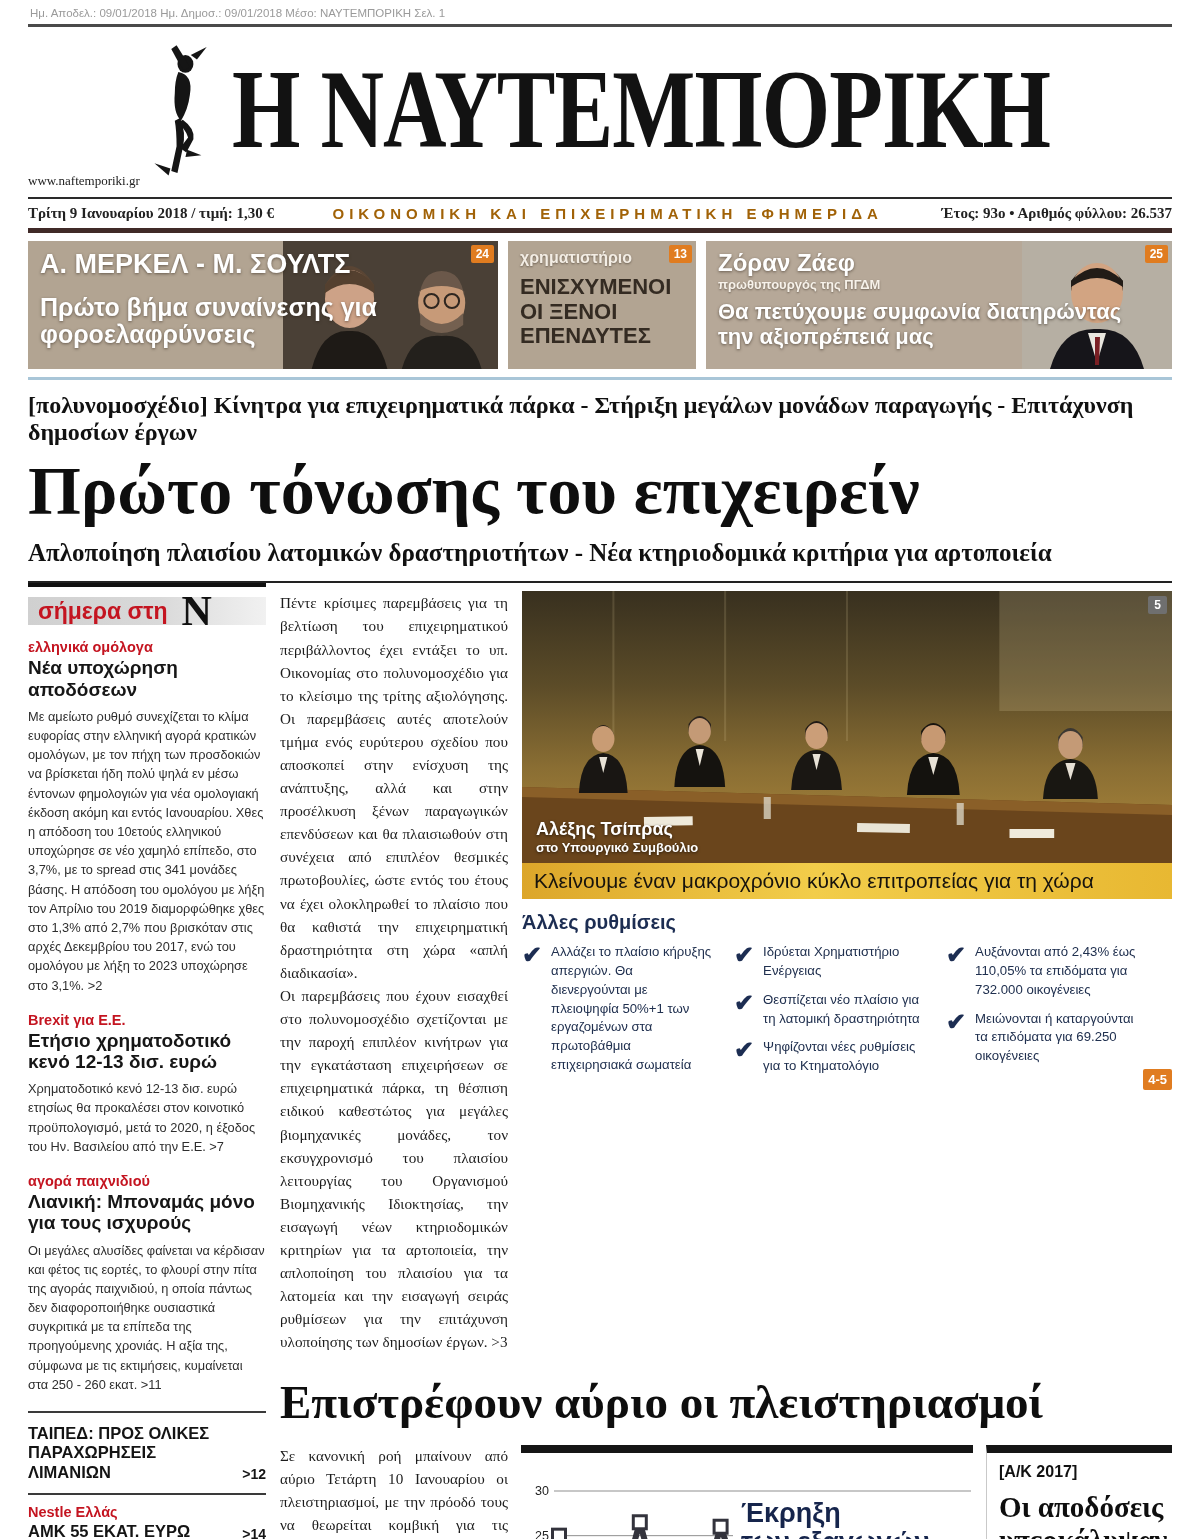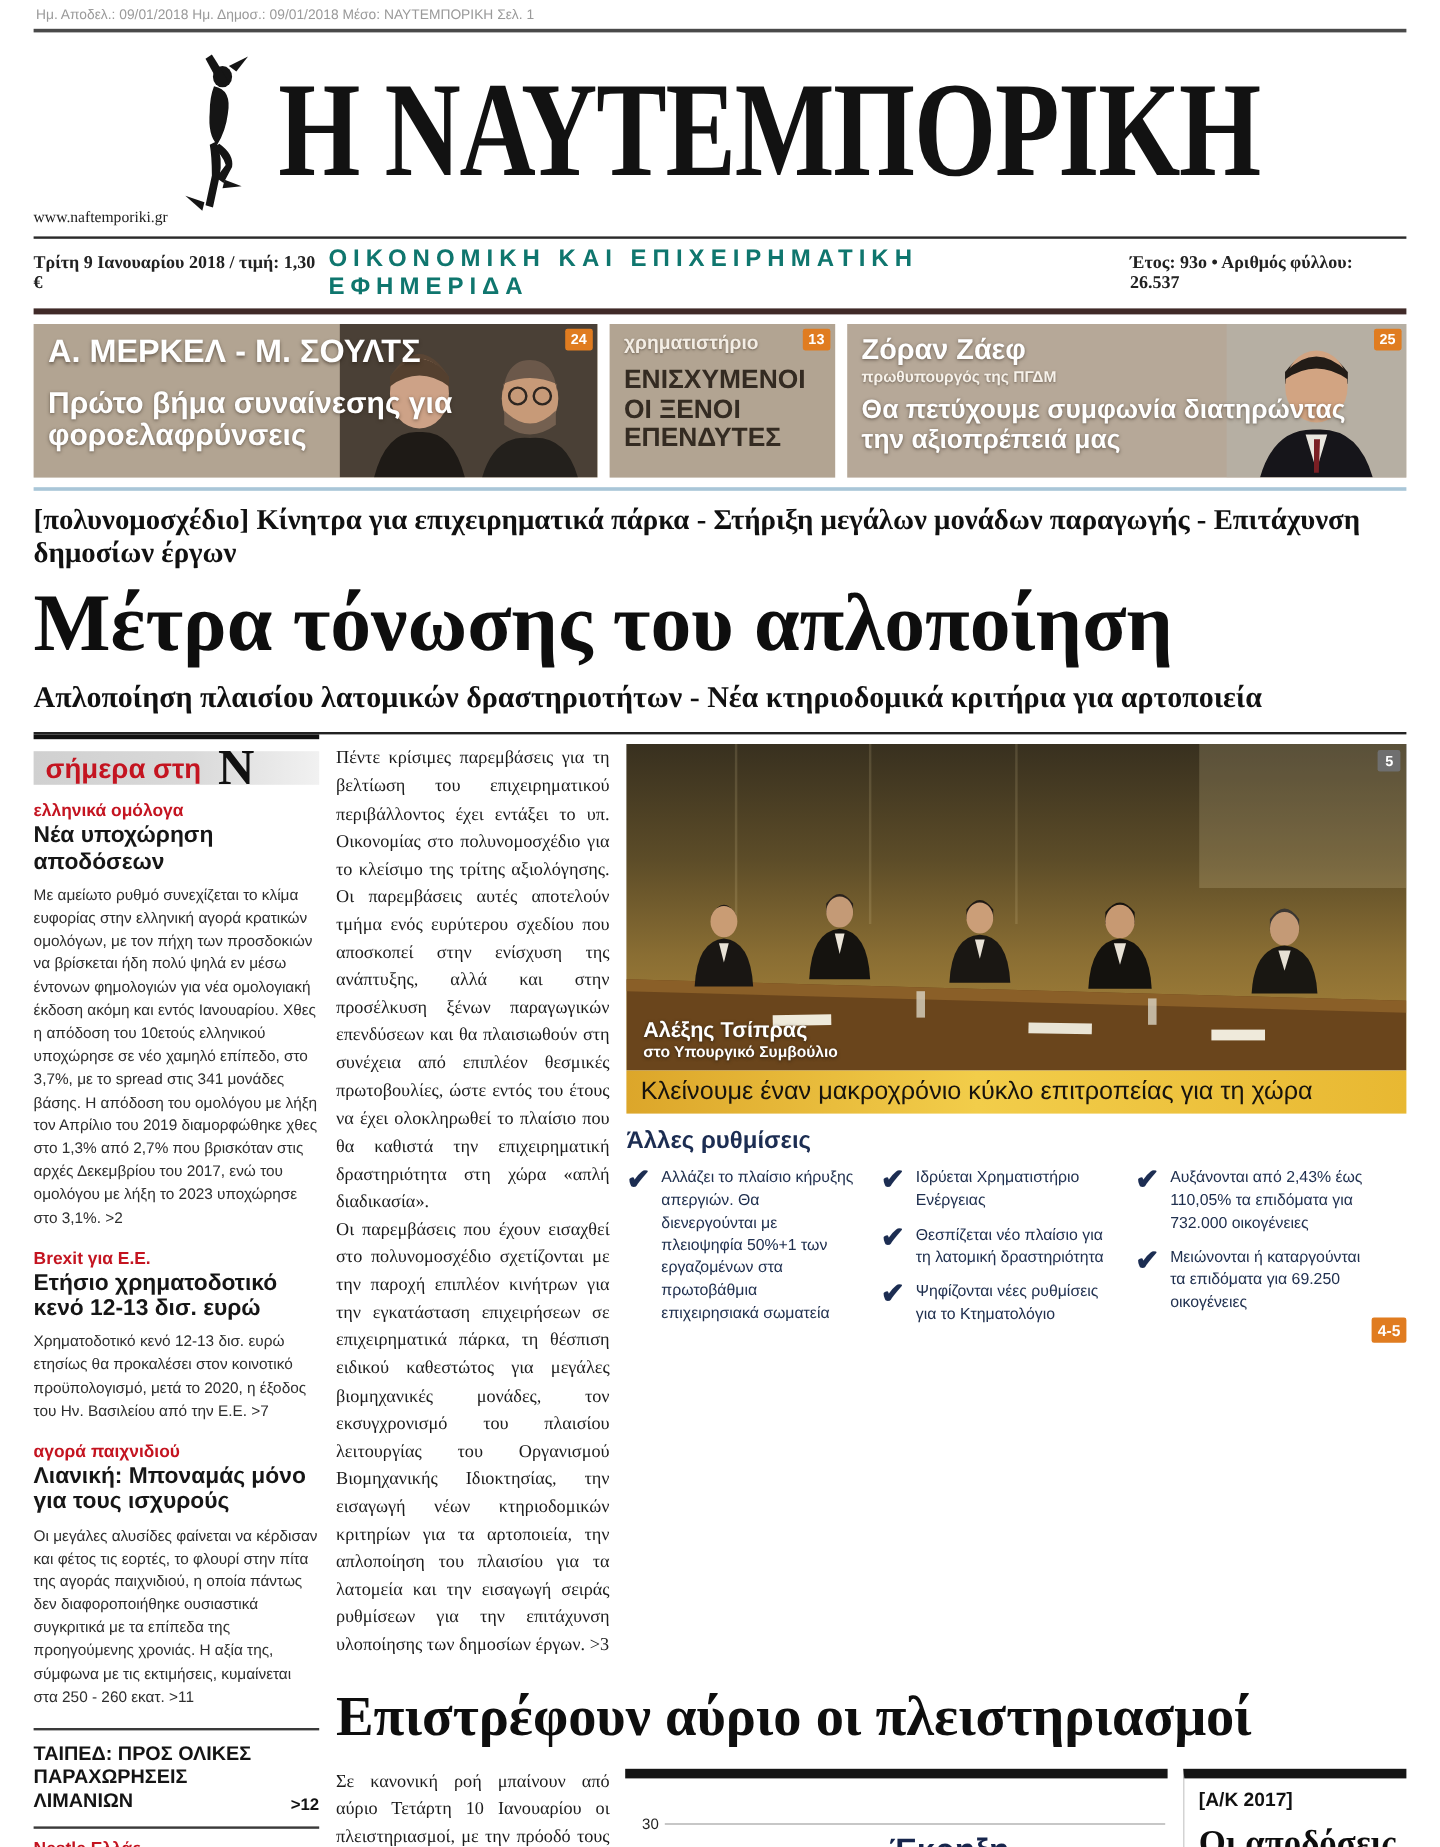--- a/index.html
+++ b/index.html
@@ -12,21 +12,21 @@
   
   .masthead{position:relative;height:170px;display:flex;align-items:center;justify-content:center;gap:20px;}
   .hermes{height:148px;width:62px;flex:none;}
   .masthead-title{font-family:"Liberation Serif",serif;font-weight:bold;font-size:88px;white-space:nowrap;
     transform:scaleY(1.28);transform-origin:center 62%;letter-spacing:-1px;color:#121212;}
   .website{position:absolute;left:0;bottom:8px;font-family:"Liberation Serif",serif;font-size:13px;color:#222;}
 
   
   .dateline{display:flex;align-items:center;justify-content:space-between;border-top:2px solid #2a2a2a;border-bottom:5px solid #402a28;padding:6px 0;}
   .dl-left,.dl-right{font-family:"Liberation Serif",serif;font-weight:bold;font-size:15px;color:#222;}
-  .dl-center{font-weight:bold;font-size:20px;letter-spacing:5px;color:#0f766e;}
+  .dl-center{font-weight:bold;font-size:15px;letter-spacing:5px;color:#a16207;}
 
   
   .teasers{display:flex;gap:10px;margin-top:8px;padding-bottom:8px;border-bottom:3px solid #a9c6d8;}
   .teaser{position:relative;height:128px;overflow:hidden;}
   .t1{width:470px;background:#b2a492;}
   .t2{width:188px;background:#b2a492;}
   .t3{flex:1;background:#b6a898;}
   .badge{position:absolute;top:4px;right:4px;background:#e07c20;color:#fff;font-size:12px;font-weight:bold;padding:2px 5px;border-radius:2px;z-index:3;}
   .t-photo{position:absolute;right:0;top:0;bottom:0;z-index:1;}
   .t1 .t-photo{width:215px;}
@@ -182,21 +182,21 @@
       <div class="t-text">
         <div class="t-kicker-big">Ζόραν Ζάεφ</div>
         <div class="t-sub">πρωθυπουργός της ΠΓΔΜ</div>
         <div class="t-title">Θα πετύχουμε συμφωνία διατηρώντας την αξιοπρέπειά μας</div>
       </div>
     </div>
   </div>
 
   <div class="lead-head">
     <div class="lead-kicker"><span>[πολυνομοσχέδιο]</span><span> Κίνητρα για επιχειρηματικά πάρκα - Στήριξη μεγάλων μονάδων παραγωγής - Επιτάχυνση δημοσίων έργων</span></div>
-    <div class="lead-headline">Μέτρα τόνωσης του απλοποίηση</div>
+    <div class="lead-headline">Πρώτο τόνωσης του επιχειρείν</div>
     <div class="lead-subhead">Απλοποίηση πλαισίου λατομικών δραστηριοτήτων - Νέα κτηριοδομικά κριτήρια για αρτοποιεία</div>
   </div>
 
   <div class="content">
 
     <div class="sidebar">
       <div class="sb-header">
         <span class="sb-header-text">σήμερα στη</span>
         <span class="sb-header-n">N</span>
       </div>

